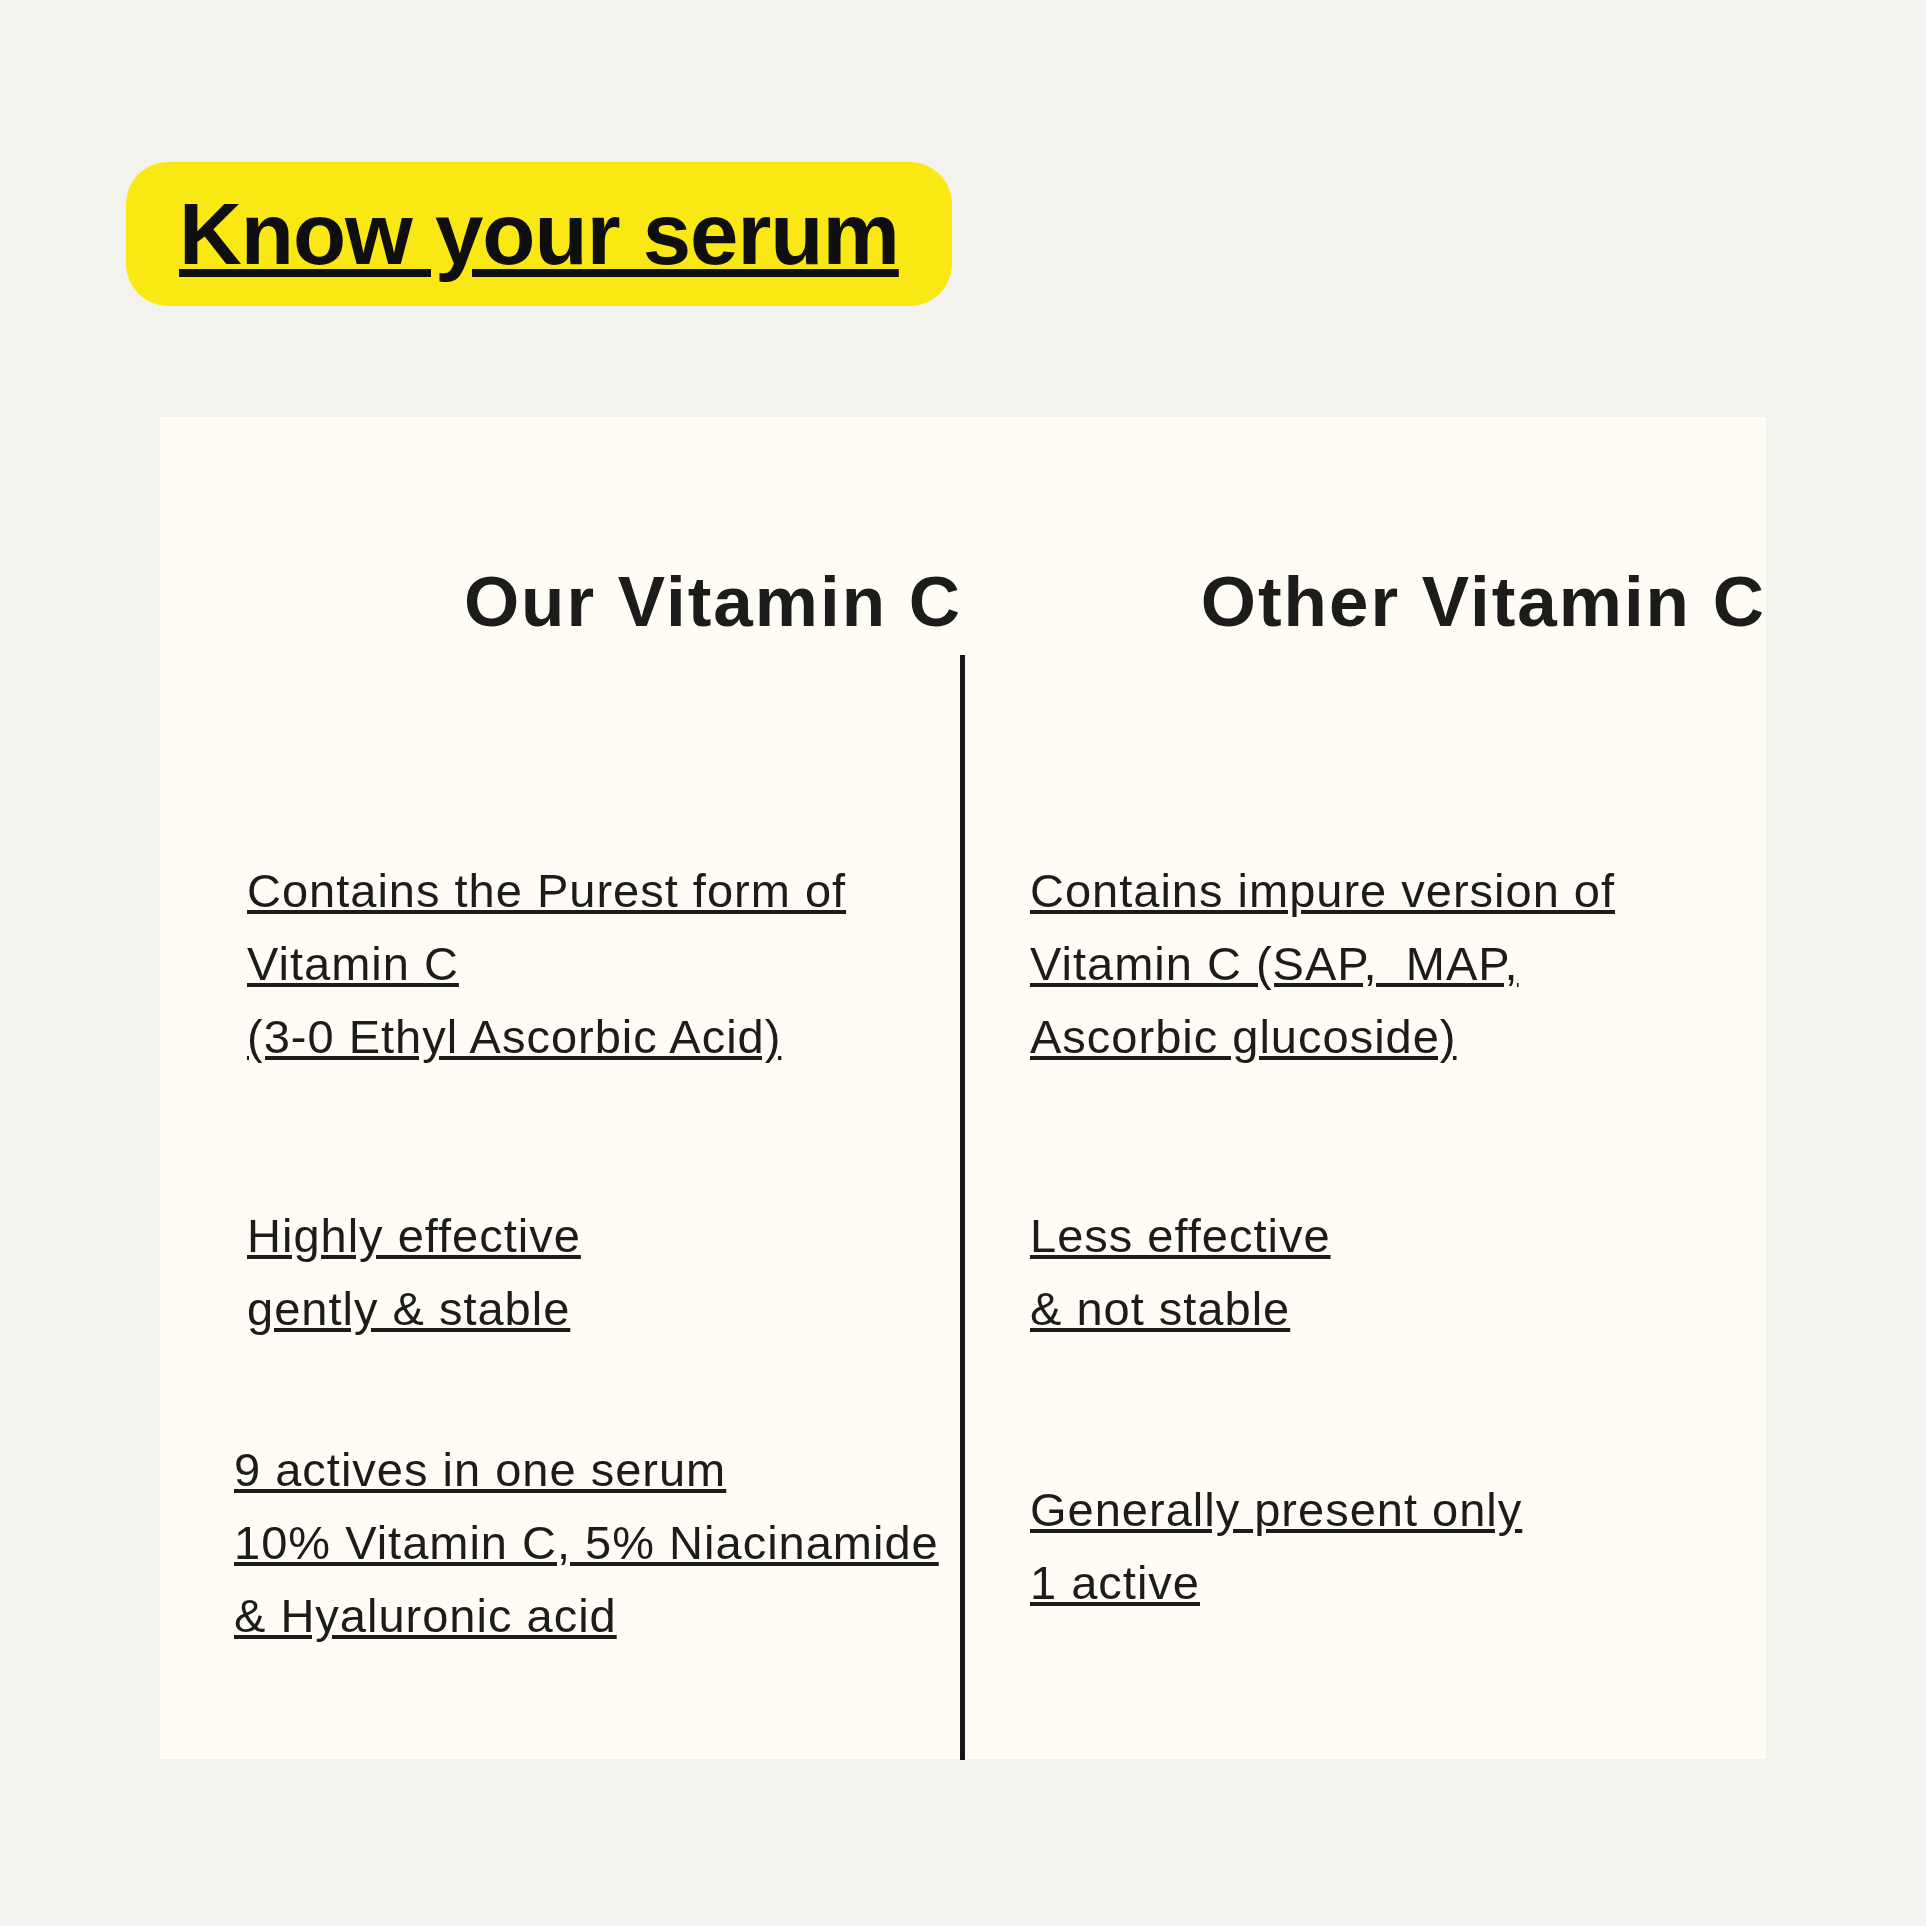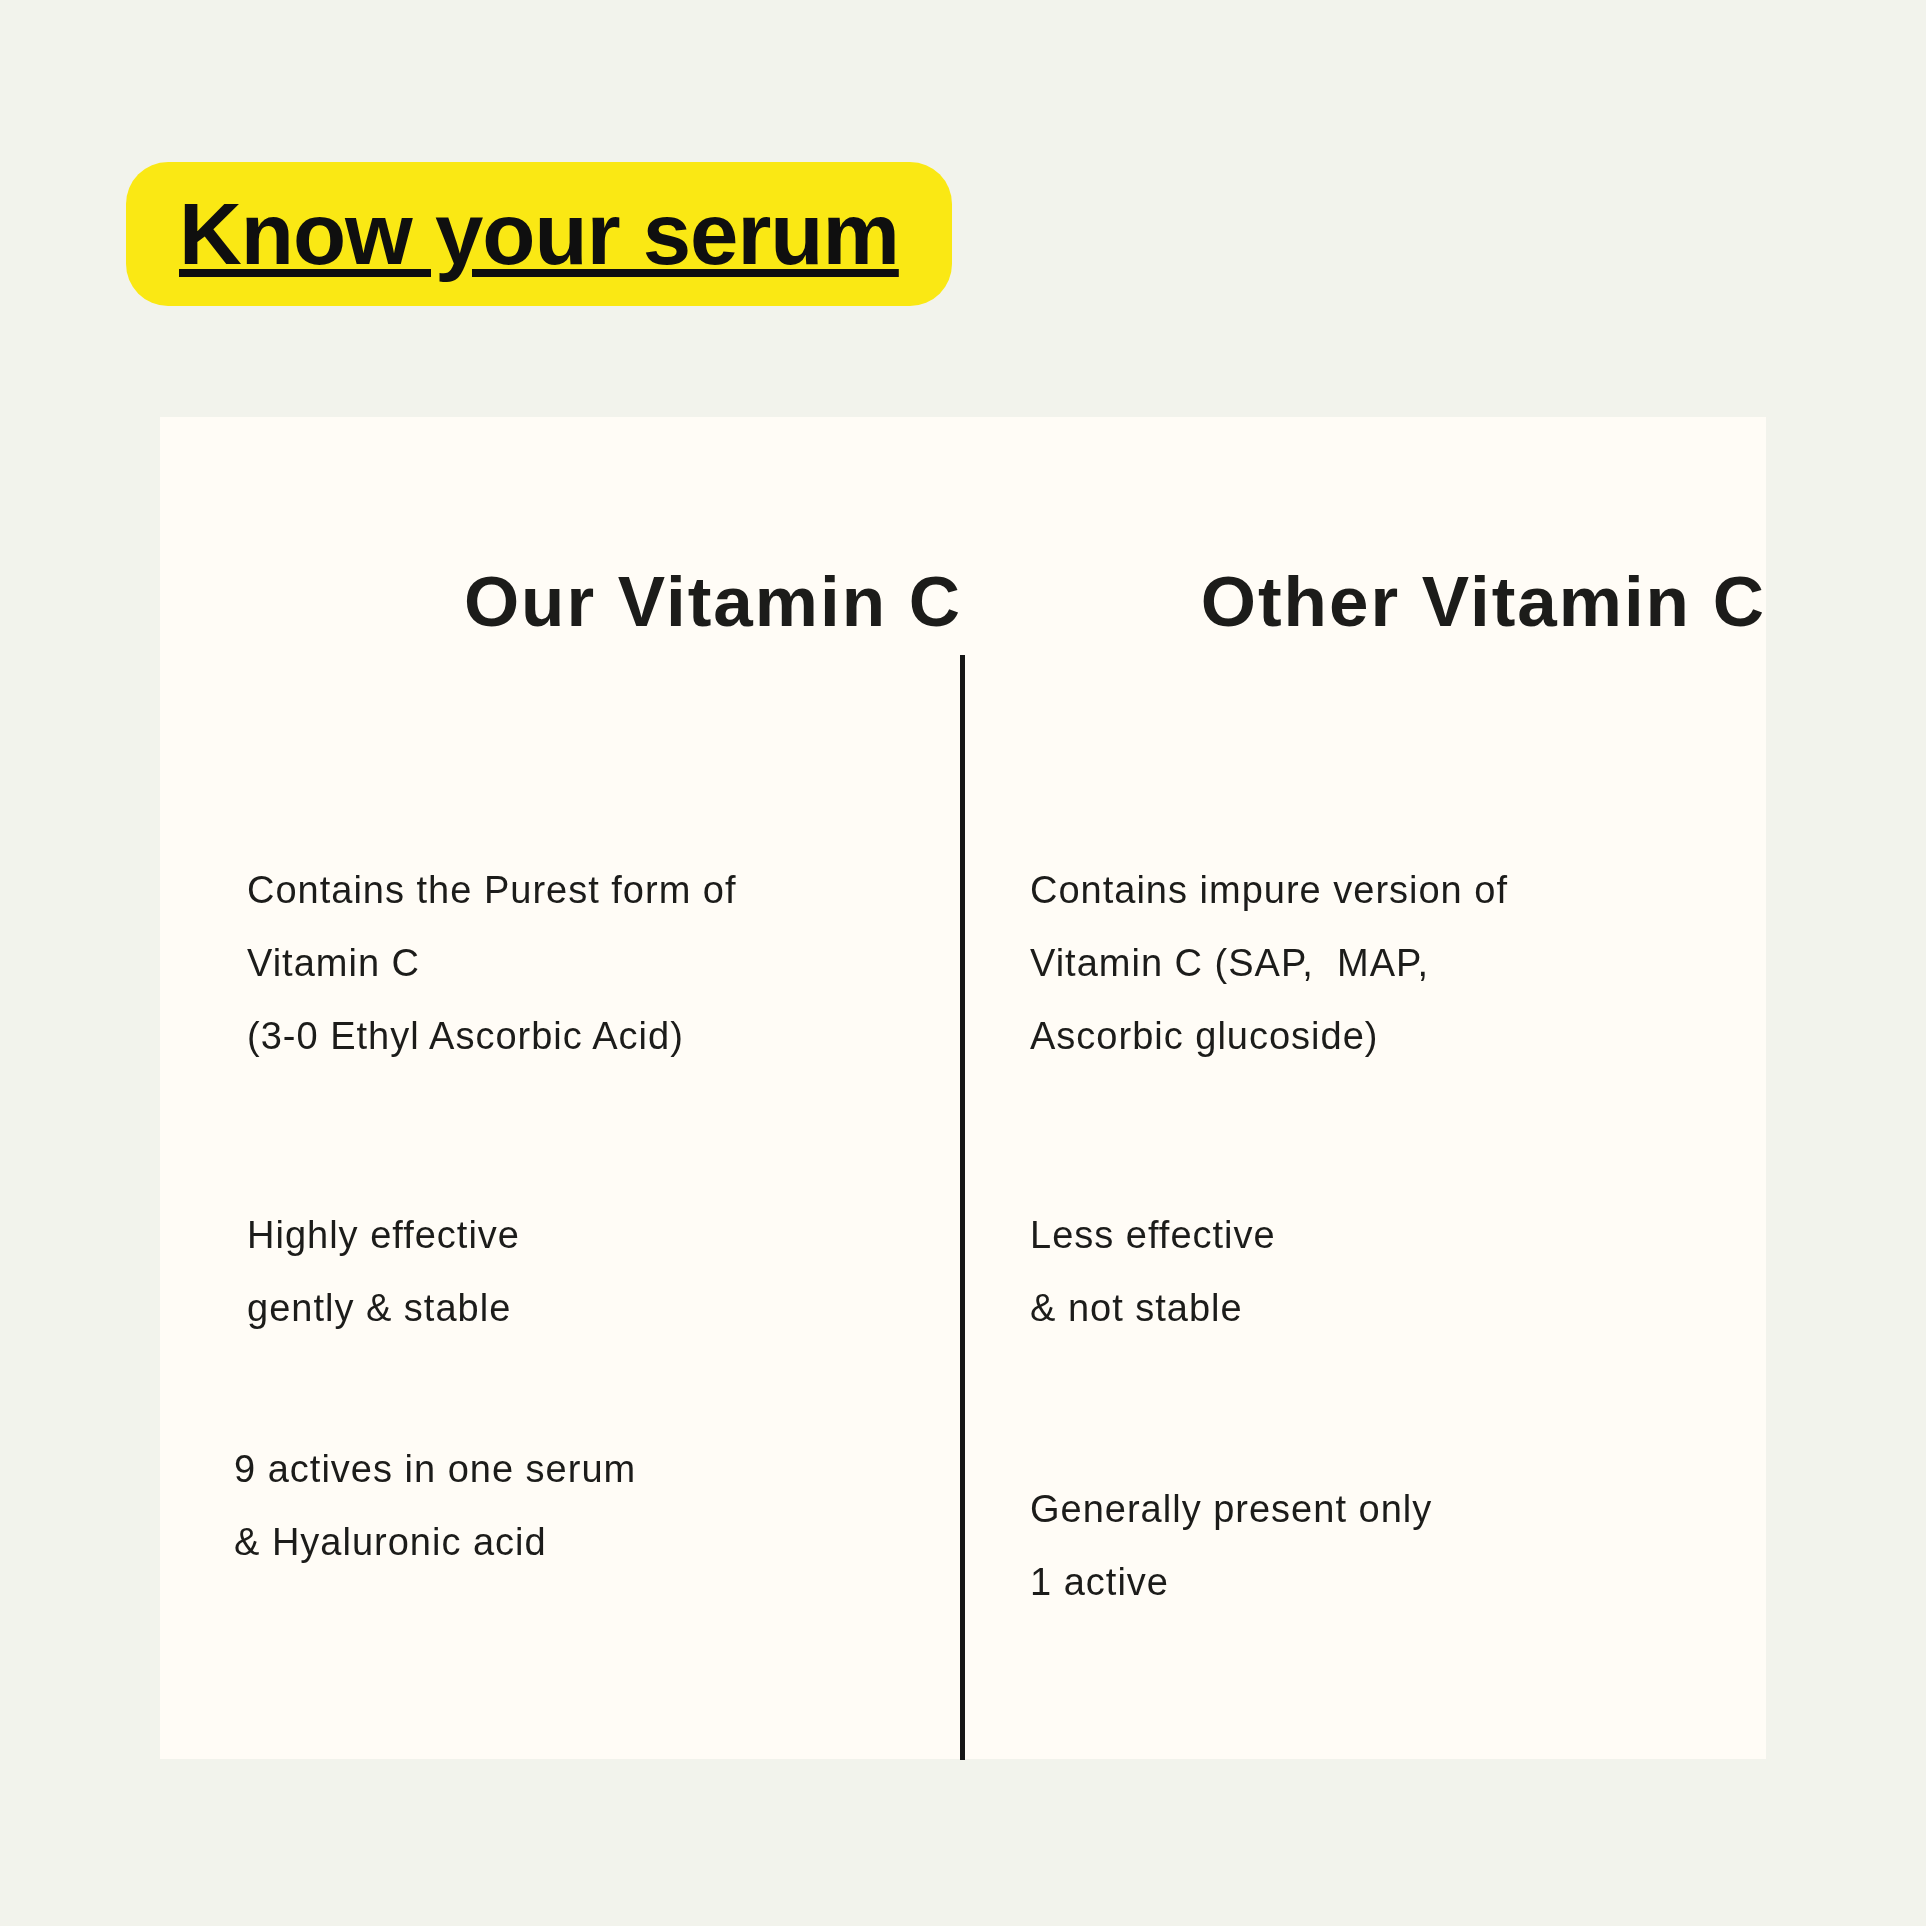--- a/index.html
+++ b/index.html
@@ -59,24 +59,25 @@
     font-size: 71px;
     line-height: 1;
     font-weight: 700;
     letter-spacing: 2px;
     white-space: pre;
   }
   .col-header.left  { left: 0; }
   .col-header.right { left: 804px; }
   .cell {
     position: absolute;
-    font-size: 38px;
+    font-size: 47px;
     line-height: 73px;
     letter-spacing: 1px;
     font-weight: 400;
+    text-decoration: underline;
   }
   .cell div { white-space: pre-wrap; }
   .cell.l1 { left: 87px;  top: 437px; }
   .cell.l2 { left: 87px;  top: 782px; }
   .cell.l3 { left: 74px;  top: 1016px; }
   .cell.r1 { left: 870px; top: 437px; }
   .cell.r2 { left: 870px; top: 782px; }
   .cell.r3 { left: 870px; top: 1056px; }
 </style>
 </head>
@@ -102,20 +103,21 @@
       <div>(3-0 Ethyl Ascorbic Acid)</div>
     </div>
 
     <div class="cell l2">
       <div>Highly effective</div>
       <div>gently &amp; stable</div>
     </div>
 
     <div class="cell l3">
       <div>9 actives in one serum</div>
+      <div>10% Vitamin C, 5% Niacinamide</div>
       <div>&amp; Hyaluronic acid</div>
     </div>
 
     <div class="cell r1">
       <div>Contains impure version of</div>
       <div>Vitamin C (SAP,  MAP,</div>
       <div>Ascorbic glucoside)</div>
     </div>
 
     <div class="cell r2">

